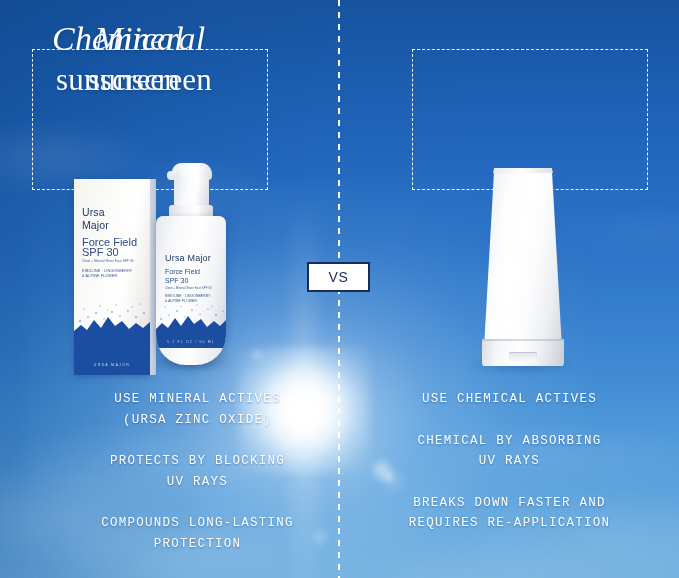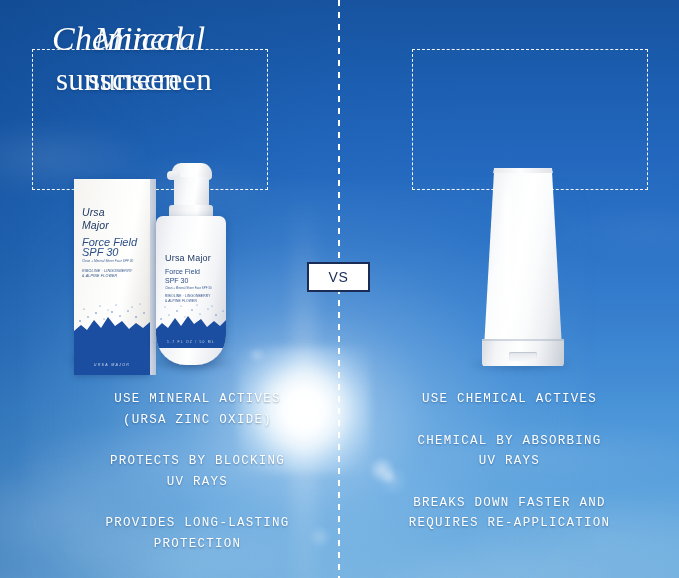--- a/index.html
+++ b/index.html
@@ -194,21 +194,20 @@
     z-index: 20;
   }
 
   
   .carton {
     position: absolute;
     left: 14px; top: 19px;
     width: 76px; height: 196px;
     background: linear-gradient(100deg, #f4f3f0 0%, #fbfbf9 34%, #ffffff 62%, #e9e8e4 88%, #dcdbd7 100%);
     box-shadow: 0 2px 6px rgba(14,50,100,0.28);
-    font-style: italic;
   }
   .carton-side {
     position: absolute;
     right: -6px; top: 0;
     width: 6px; height: 100%;
     background: linear-gradient(90deg, #cfd6e2 0%, #b9c4d6 100%);
   }
   .carton-brand {
     position: absolute;
     left: 8px; top: 27px;
@@ -591,21 +590,21 @@
   <div class="bullets left">
     <div class="bullet-group">
       <div class="bullet-line">USE MINERAL ACTIVES</div>
       <div class="bullet-line">(URSA ZINC OXIDE)</div>
     </div>
     <div class="bullet-group">
       <div class="bullet-line">PROTECTS BY BLOCKING</div>
       <div class="bullet-line">UV RAYS</div>
     </div>
     <div class="bullet-group">
-      <div class="bullet-line">PROVIDES LONG-LASTING</div>
+      <div class="bullet-line">COMPOUNDS LONG-LASTING</div>
       <div class="bullet-line">PROTECTION</div>
     </div>
   </div>
 
   <div class="bullets right">
     <div class="bullet-group">
       <div class="bullet-line">USE CHEMICAL ACTIVES</div>
     </div>
     <div class="bullet-group">
       <div class="bullet-line">CHEMICAL BY ABSORBING</div>

